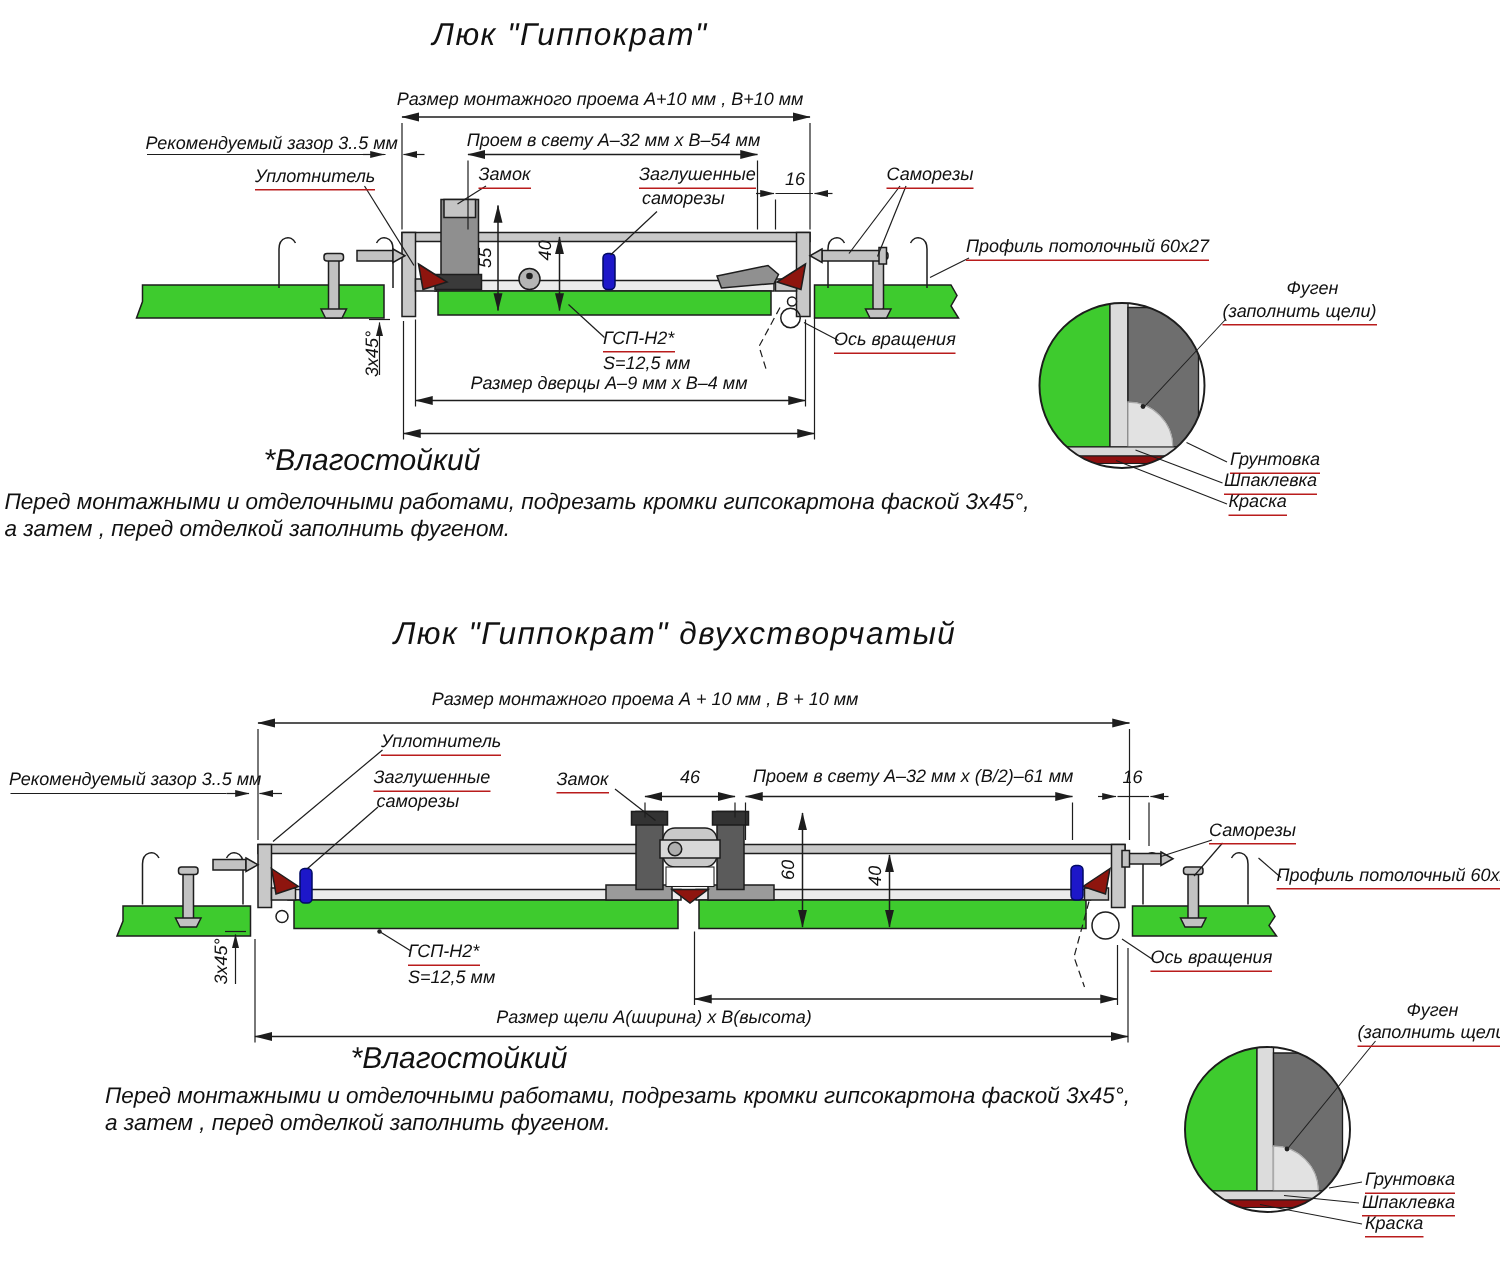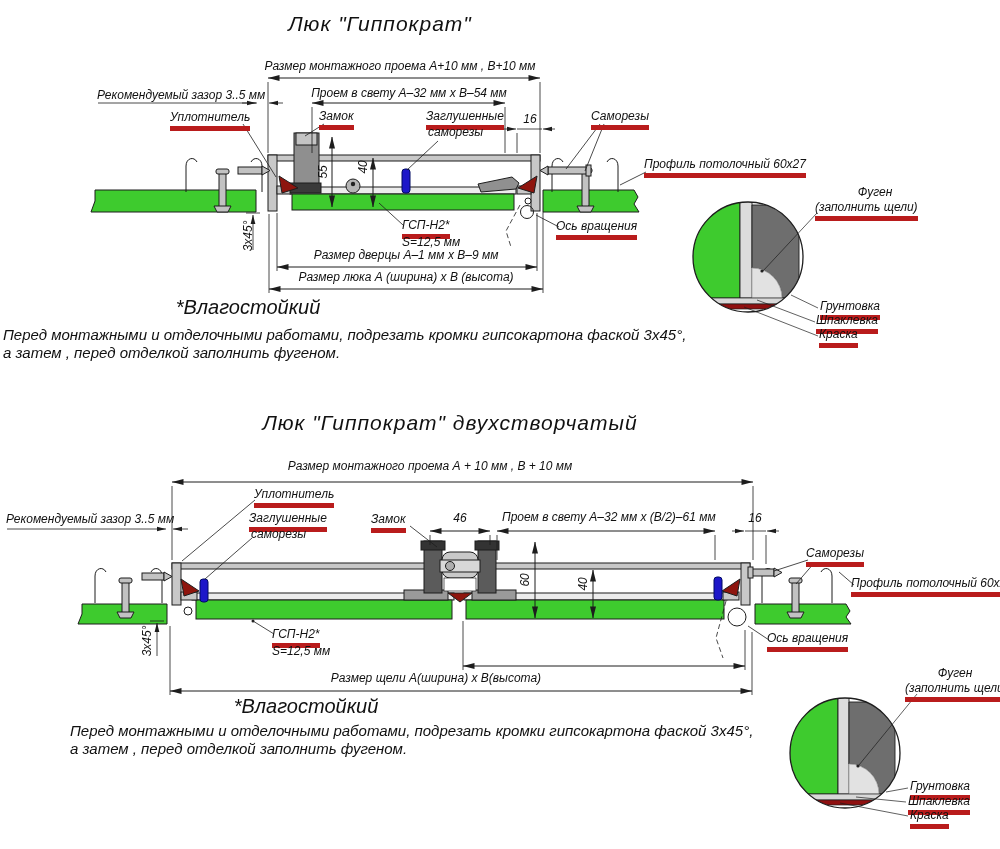--- a/index.html
+++ b/index.html
@@ -2,21 +2,21 @@
 <html><head>
 <meta charset="utf-8">
 <style>
   html,body{margin:0;padding:0;background:#fff;}
   #canvas{position:relative;width:1000px;height:849px;background:#fff;overflow:hidden;
           font-family:"Liberation Sans",sans-serif;}
   .art{position:absolute;left:0;top:0;}
   #labels{position:absolute;left:0;top:0;width:1000px;height:849px;}
   .lbl{position:absolute;font:italic 12px/1.15 "Liberation Sans",sans-serif;color:#111;white-space:nowrap;}
   .c{text-align:center;}
-  .ul{border-bottom:5px solid #b91c1c;padding-bottom:1px;text-align:center;}
+  .ul{border-bottom:1px solid #b91c1c;padding-bottom:1px;text-align:center;}
   .rot{transform:rotate(-90deg);transform-origin:center center;}
   .title{font-size:21px;letter-spacing:1px;}
   .note{font-size:20px;font-style:italic;}
   .para{font-size:15px;}
 </style>
 </head>
 <body>
 
 <div id="canvas">
 
@@ -269,22 +269,21 @@
   <div class="lbl" style="left:428px;top:126px;">саморезы</div>
   <div class="lbl c" style="left:519px;top:113px;width:22px;">16</div>
   <div class="lbl ul" style="left:591px;top:110px;">Саморезы</div>
   <div class="lbl ul" style="left:644px;top:158px;">Профиль потолочный 60х27</div>
   <div class="lbl rot c" style="left:304px;top:165px;width:40px;">55</div>
   <div class="lbl rot c" style="left:344px;top:160px;width:40px;">40</div>
   <div class="lbl ul" style="left:402px;top:219px;">ГСП-Н2*</div>
   <div class="lbl" style="left:402px;top:236px;">S=12,5 мм</div>
   <div class="lbl ul" style="left:556px;top:220px;">Ось вращения</div>
   <div class="lbl rot c" style="left:227px;top:229px;width:44px;">3х45°</div>
-  <div class="lbl c" style="left:256px;top:249px;width:300px;">Размер дверцы А–1 мм х В–9 мм</div>
-  <div class="lbl c" style="left:256px;top:271px;width:300px;">Размер люка А (ширина) х В (высота)</div>
+  <div class="lbl c" style="left:256px;top:249px;width:300px;">Размер дверцы А–9 мм х В–4 мм</div>
   <div class="lbl note c" style="left:148px;top:296px;width:200px;">*Влагостойкий</div>
   <div class="lbl para" style="left:3px;top:326px;">Перед монтажными и отделочными работами, подрезать кромки гипсокартона фаской 3х45°,</div>
   <div class="lbl para" style="left:3px;top:344px;">а затем , перед отделкой заполнить фугеном.</div>
 
   <div class="lbl c" style="left:845px;top:186px;width:60px;">Фуген</div>
   <div class="lbl ul" style="left:815px;top:201px;">(заполнить щели)</div>
   <div class="lbl ul" style="left:820px;top:300px;">Грунтовка</div>
   <div class="lbl ul" style="left:816px;top:314px;">Шпаклевка</div>
   <div class="lbl ul" style="left:819px;top:328px;">Краска</div>
 

